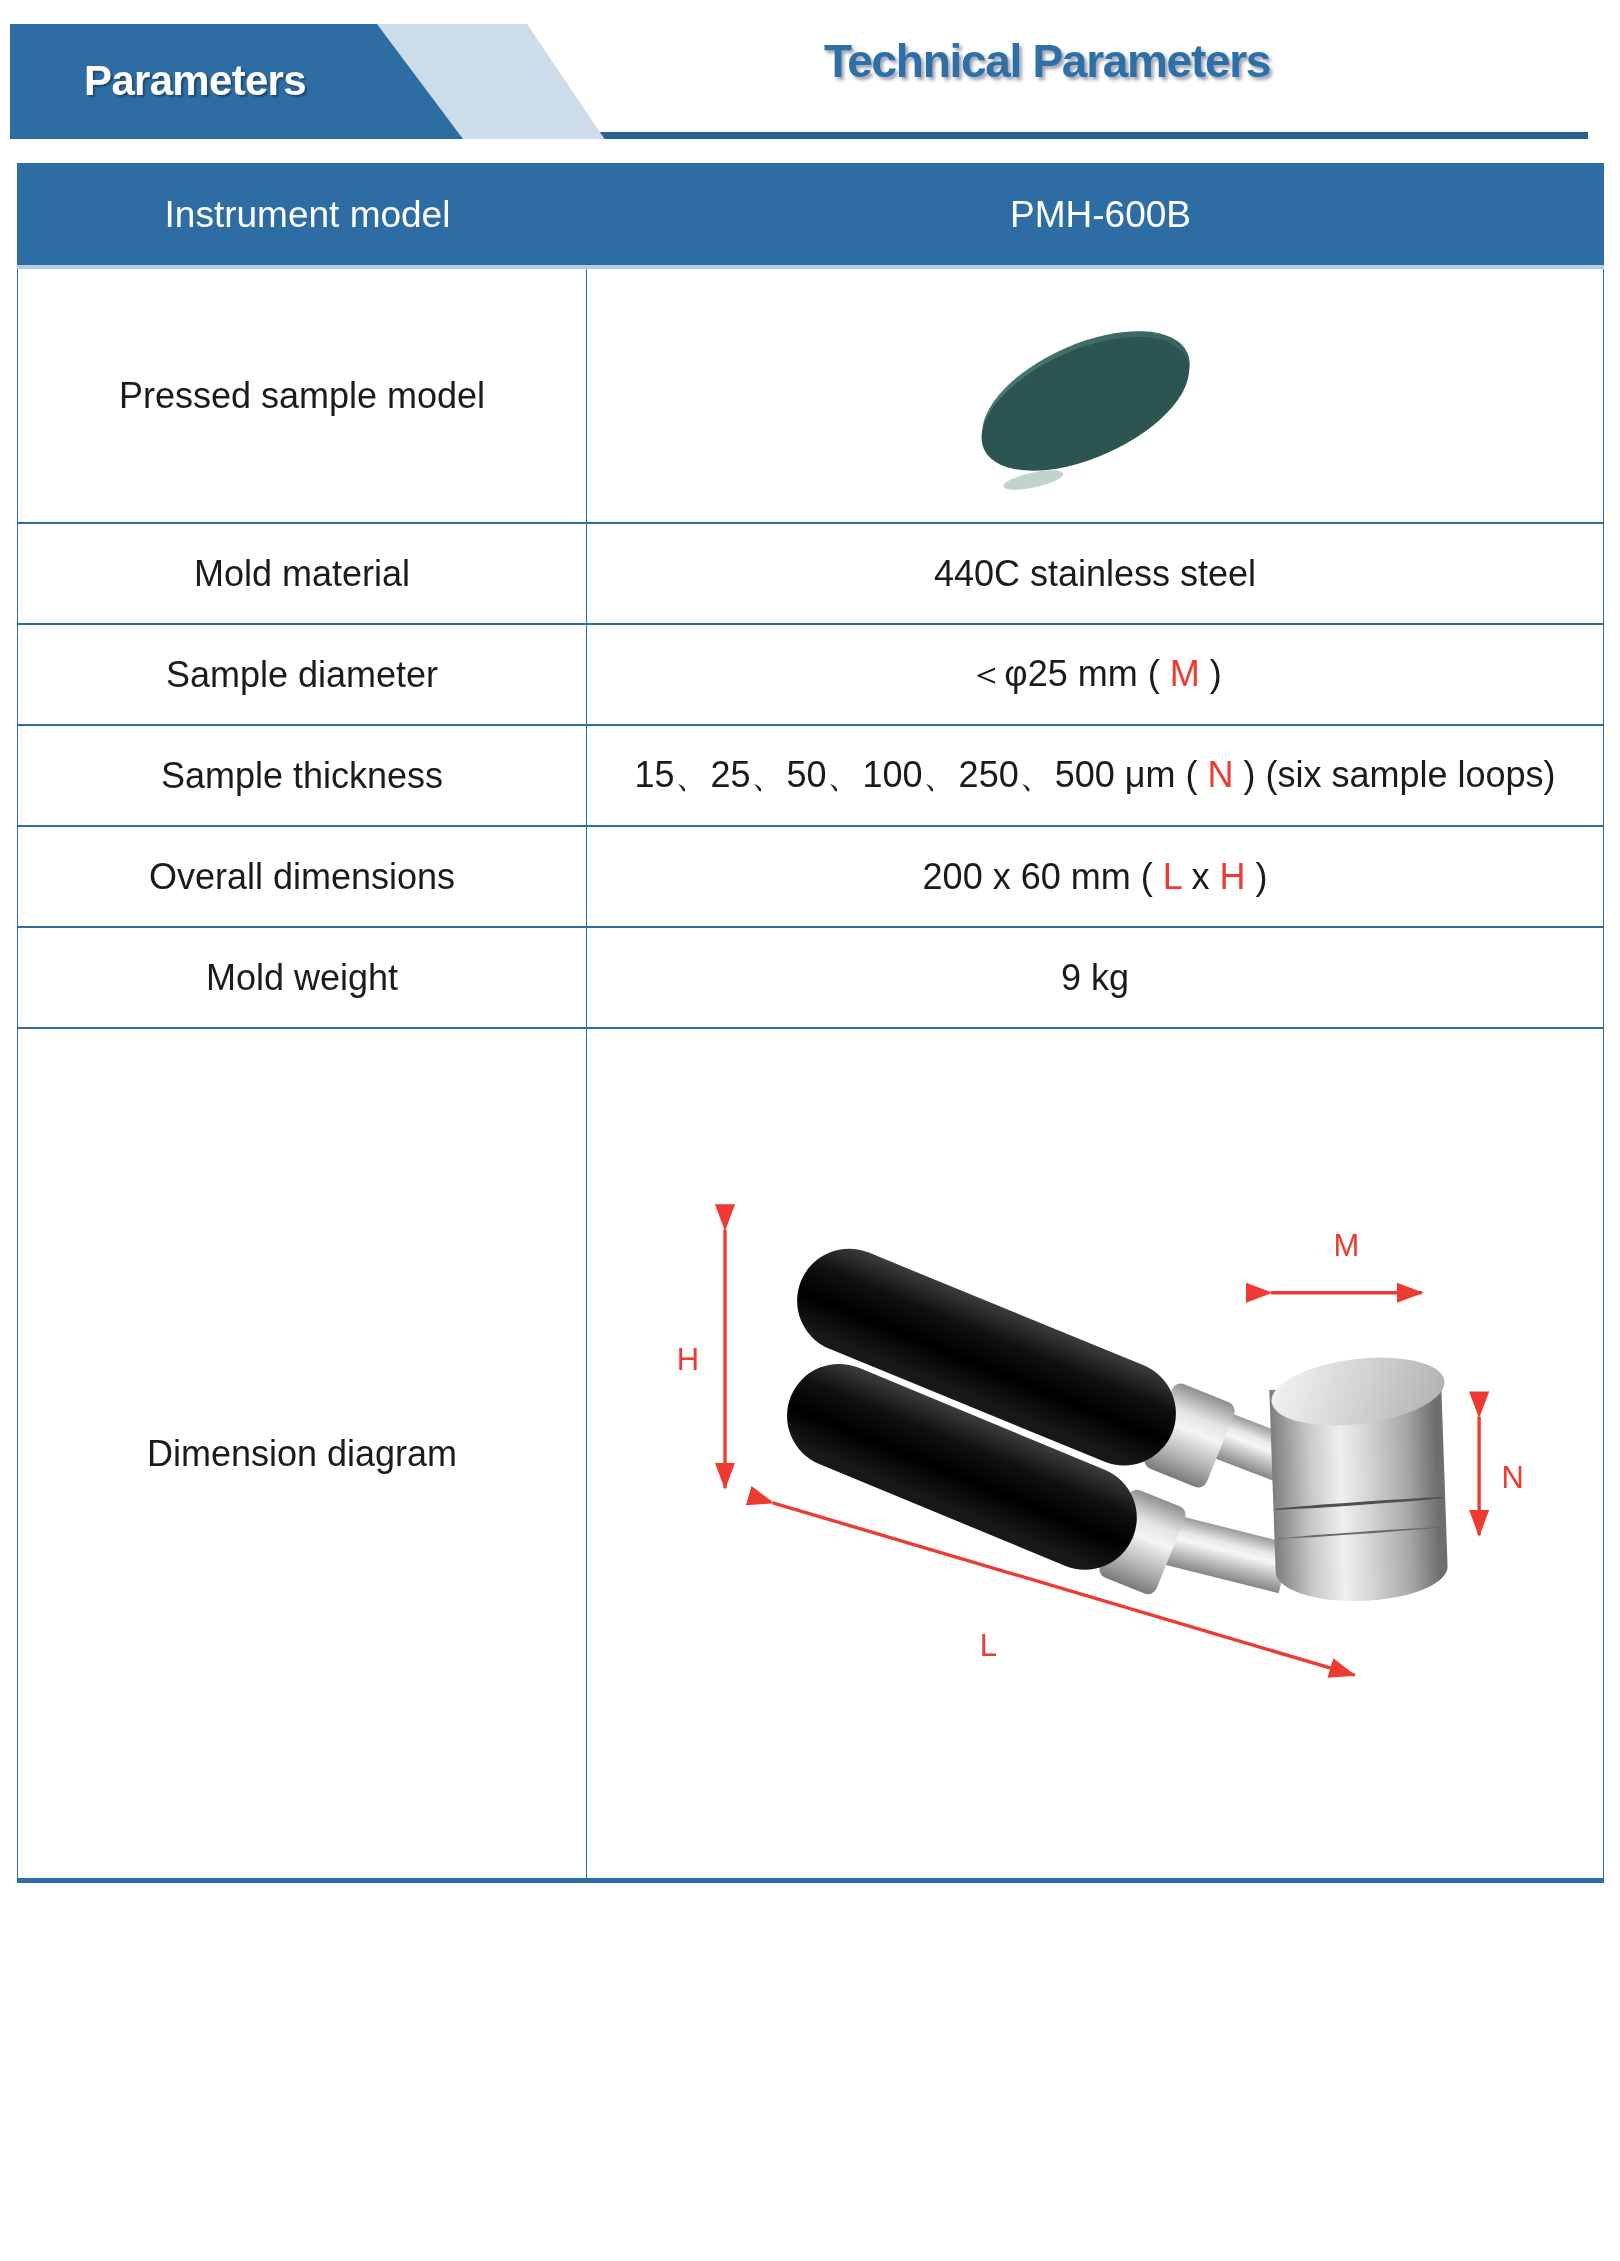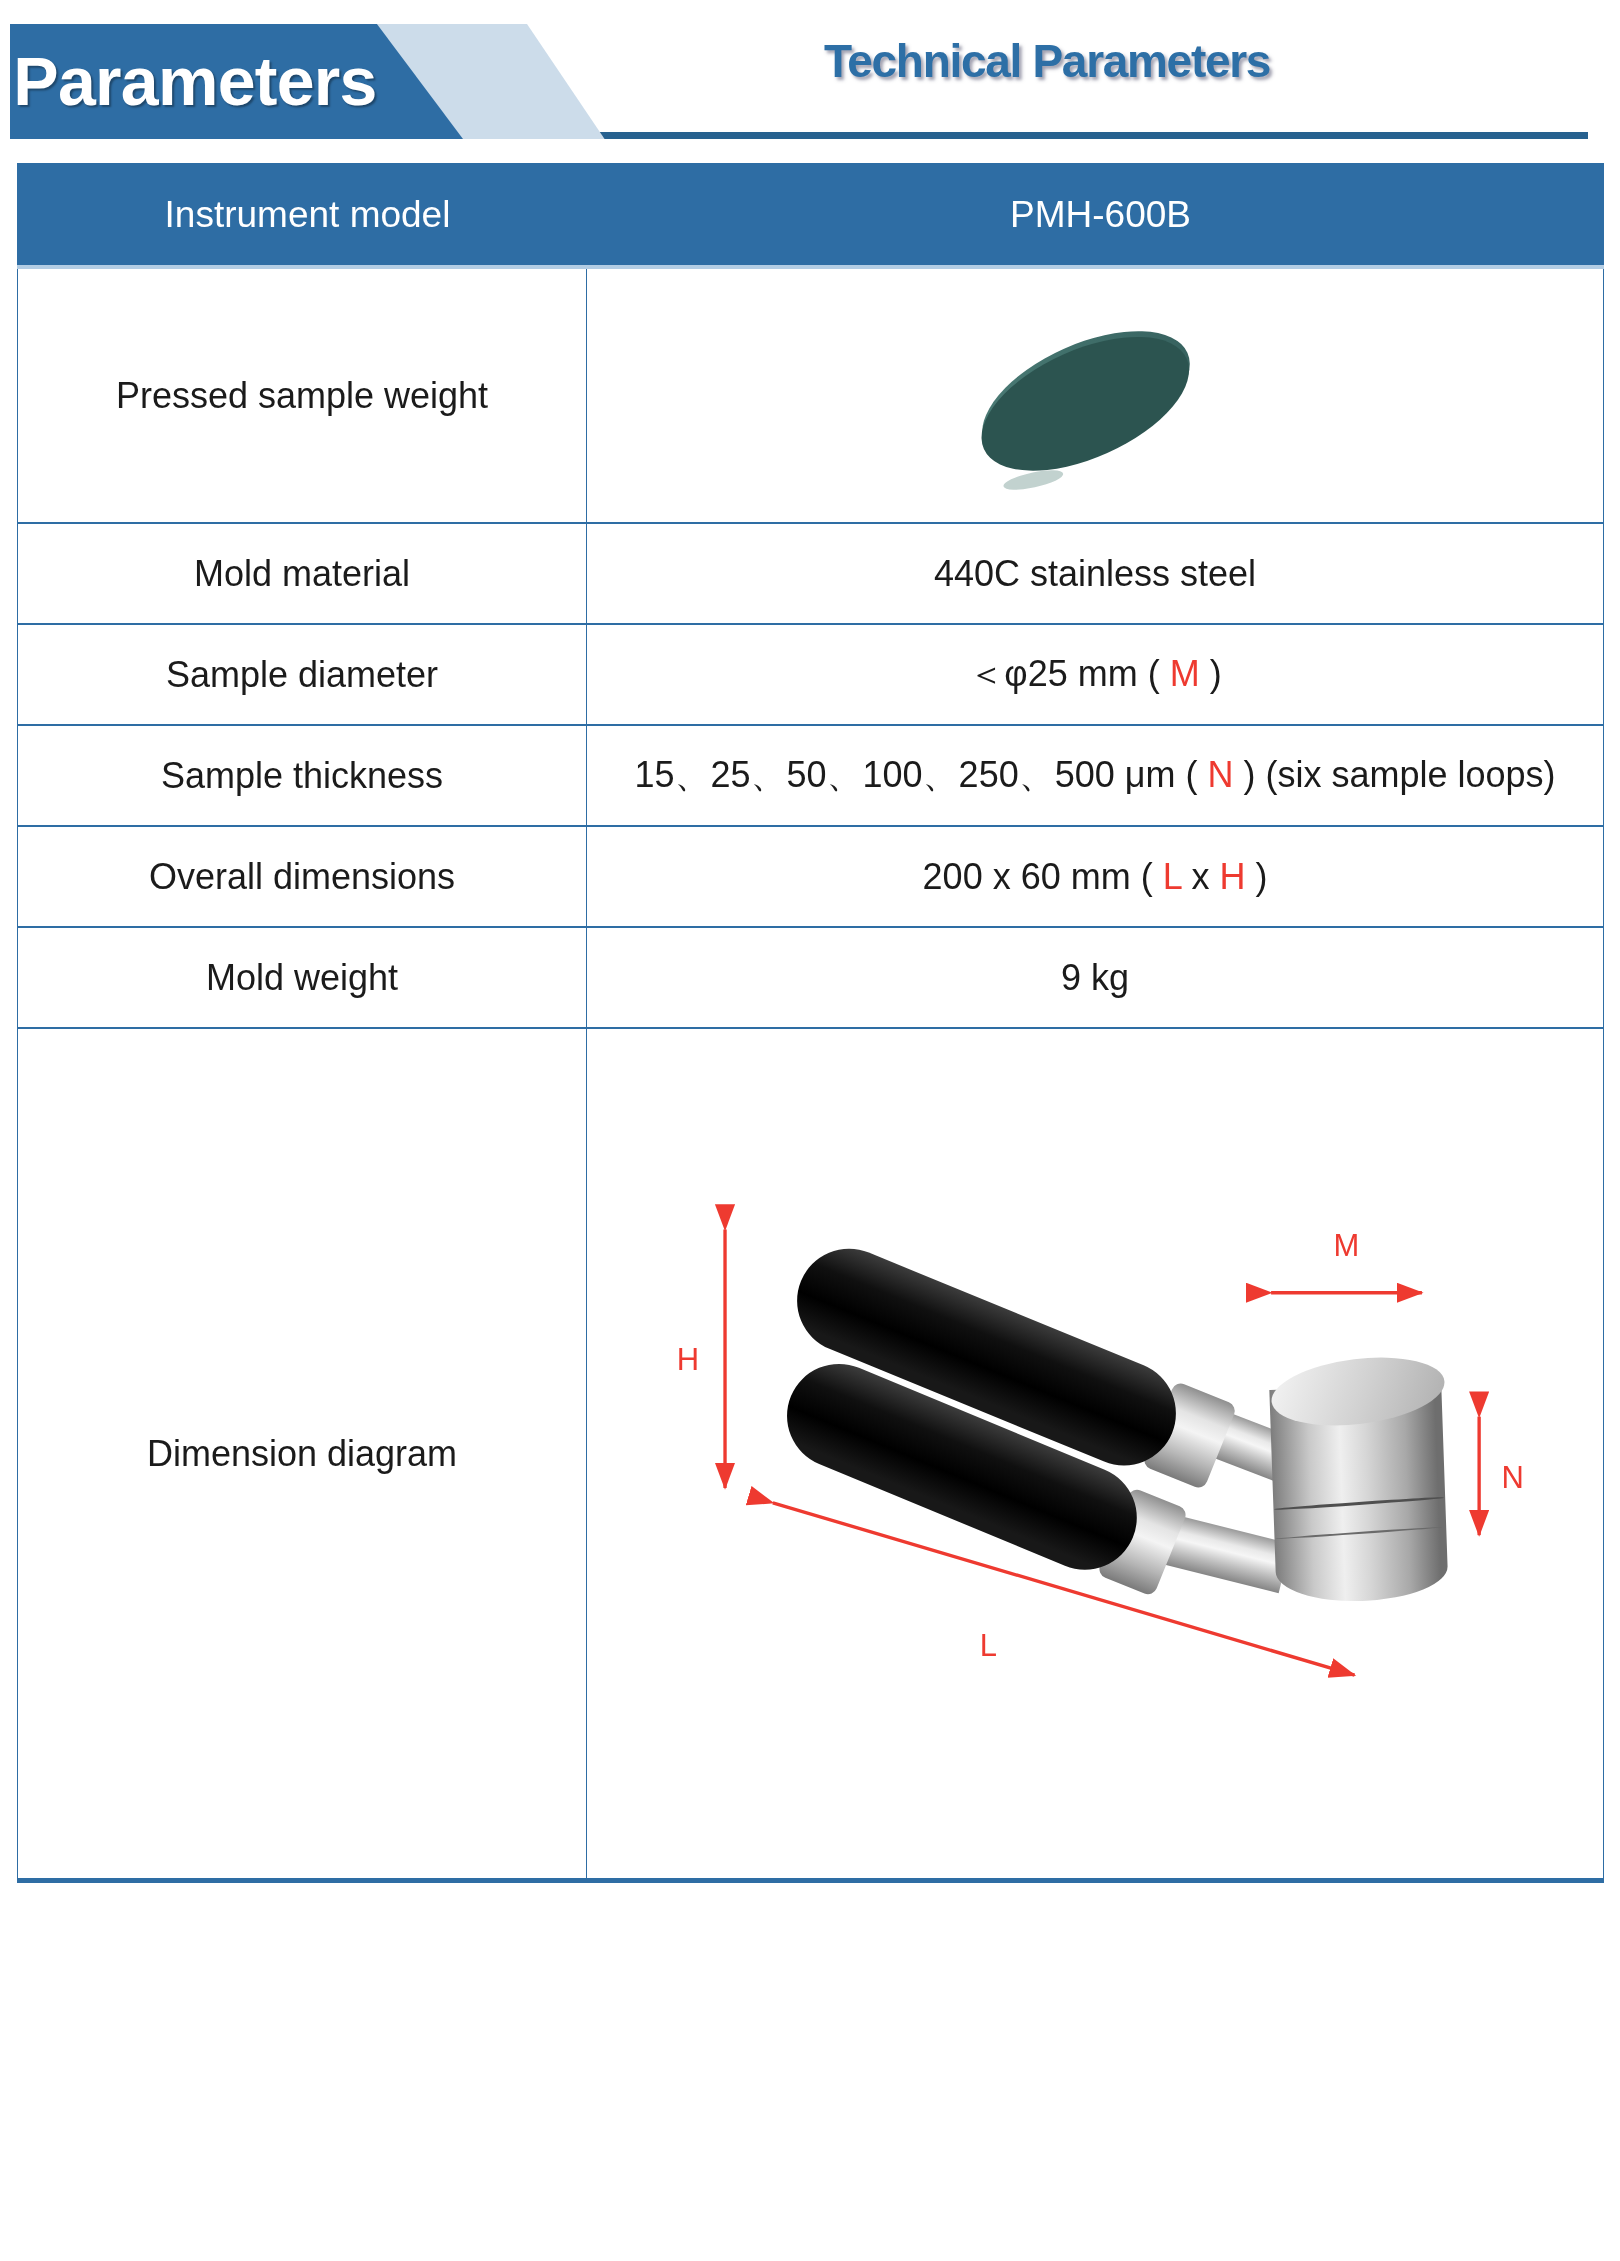--- a/index.html
+++ b/index.html
@@ -8,21 +8,21 @@
 
   
   .title-underline{position:absolute;left:10px;top:132px;width:1578px;height:6.7px;
         background:#27618f;z-index:1;}
   .banner-light{position:absolute;left:369px;top:24px;width:158px;height:115px;
         background:#ccdcea;transform:skewX(34deg);transform-origin:top left;z-index:2;}
   .banner-dark{position:absolute;left:10px;top:24px;width:453px;height:115px;
         background:#2e6da4;clip-path:polygon(0 0,81% 0,100% 100%,0 100%);z-index:3;}
   .banner-label{position:absolute;left:10px;top:24px;width:370px;height:113px;z-index:4;
         display:flex;align-items:center;justify-content:center;color:#fff;
-        font-size:68px;font-weight:bold;letter-spacing:-0.7px;
+        font-size:42px;font-weight:bold;letter-spacing:-0.7px;
         text-shadow:2px 2px 2px rgba(0,0,0,0.35);}
   .page-title{position:absolute;left:1047px;top:34px;transform:translateX(-50%);z-index:4;
         color:#2d6fa6;font-size:46px;font-weight:bold;letter-spacing:-1.3px;white-space:nowrap;
         text-shadow:2.7px 3.4px 3.4px rgba(70,70,100,0.5);}
 
   
   table.spec{position:absolute;left:17px;top:163px;width:1586px;border-collapse:collapse;
         table-layout:fixed;}
   table.spec td{border:2px solid #2e6da4;border-left-width:1.3px;border-right-width:1.3px;
         text-align:center;vertical-align:middle;color:#1b1b1b;
@@ -81,21 +81,21 @@
         <col style="width:1017px">
       </colgroup>
 
     <tbody>
         <tr class="hdr">
       <td class="lab">Instrument model</td>
       <td class="val">PMH-600B</td>
     </tr>
 
     <tr class="r-shape">
-      <td class="lab">Pressed sample weight</td>
+      <td class="lab">Pressed sample model</td>
       <td>
         <div class="disc-wrap">
           <div class="disc"></div>
         </div>
       </td>
     </tr>
 
 
     <tr class="r-std">
       <td class="lab">Mold material</td>

